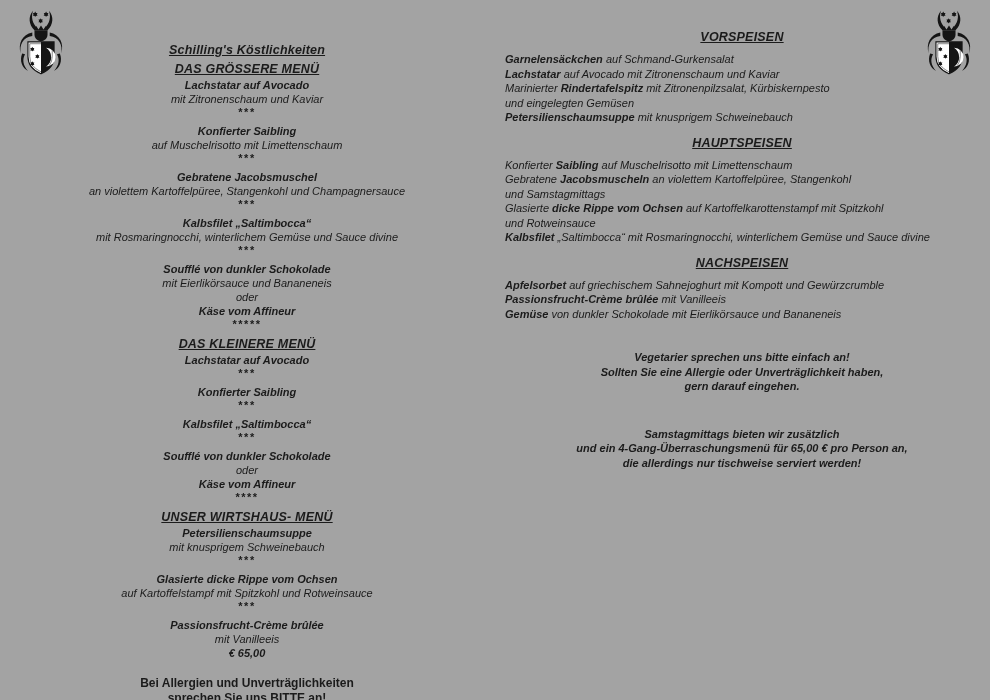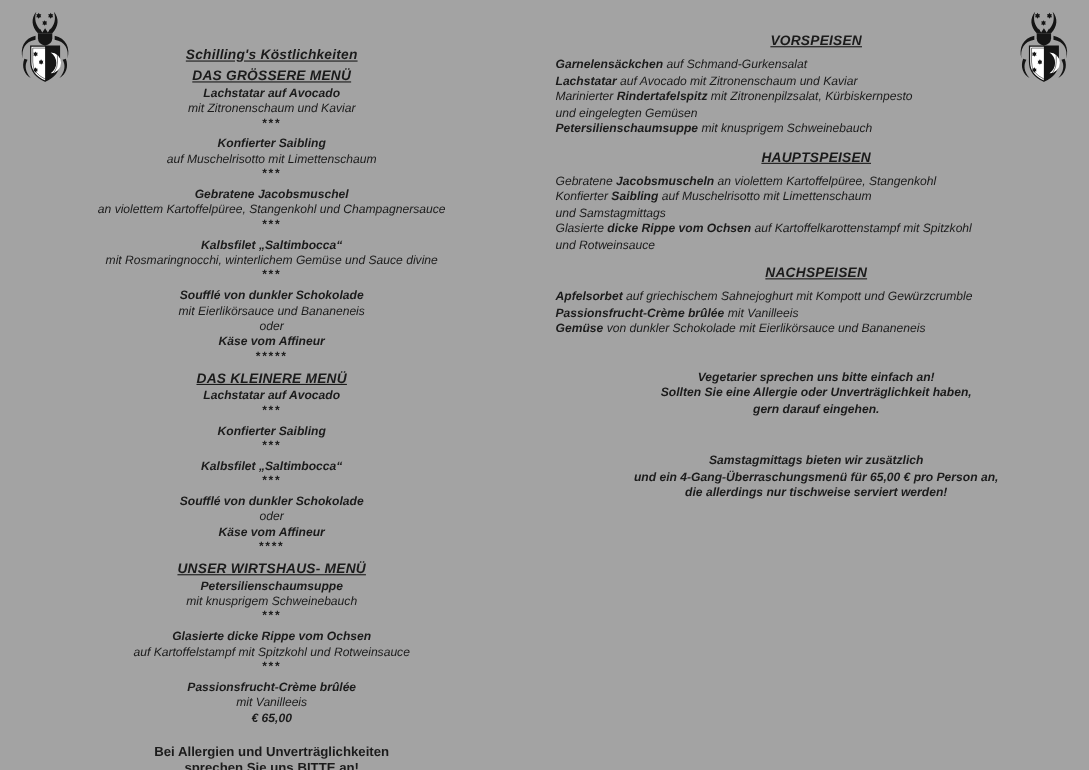--- a/index.html
+++ b/index.html
@@ -154,25 +154,26 @@
       <div class="rsec">
         <div class="rh">VORSPEISEN</div>
         <div class="rl"><span class="b">Garnelensäckchen</span><span> auf Schmand-Gurkensalat</span></div>
         <div class="rl"><span class="b">Lachstatar</span><span> auf Avocado mit Zitronenschaum und Kaviar</span></div>
         <div class="rl"><span>Marinierter </span><span class="b">Rindertafelspitz</span><span> mit Zitronenpilzsalat, Kürbiskernpesto</span></div>
         <div class="rl"><span>und eingelegten Gemüsen</span></div>
         <div class="rl"><span class="b">Petersilienschaumsuppe</span><span> mit knusprigem Schweinebauch</span></div>
       </div>
       <div class="rsec">
         <div class="rh">HAUPTSPEISEN</div>
+        <div class="rl"><span>Konfierter </span><span class="b">Saibling</span><span> auf Muschelrisotto mit Limettenschaum</span></div>
         <div class="rl"><span>Gebratene </span><span class="b">Jacobsmuscheln</span><span> an violettem Kartoffelpüree, Stangenkohl</span></div>
-        <div class="rl"><span>Konfierter </span><span class="b">Saibling</span><span> auf Muschelrisotto mit Limettenschaum</span></div>
         <div class="rl"><span>und Samstagmittags</span></div>
         <div class="rl"><span>Glasierte </span><span class="b">dicke Rippe vom Ochsen</span><span> auf Kartoffelkarottenstampf mit Spitzkohl</span></div>
         <div class="rl"><span>und Rotweinsauce</span></div>
+        <div class="rl"><span class="b">Kalbsfilet</span><span> „Saltimbocca“ mit Rosmaringnocchi, winterlichem Gemüse und Sauce divine</span></div>
       </div>
       <div class="rsec">
         <div class="rh">NACHSPEISEN</div>
         <div class="rl"><span class="b">Apfelsorbet</span><span> auf griechischem Sahnejoghurt mit Kompott und Gewürzcrumble</span></div>
         <div class="rl"><span class="b">Passionsfrucht-Crème brûlée</span><span> mit Vanilleeis</span></div>
         <div class="rl"><span class="b">Gemüse</span><span> von dunkler Schokolade mit Eierlikörsauce und Bananeneis</span></div>
       </div>
       <div class="nb nb-0">
         <div class="nl">Vegetarier sprechen uns bitte einfach an!</div>
         <div class="nl">Sollten Sie eine Allergie oder Unverträglichkeit haben,</div>

